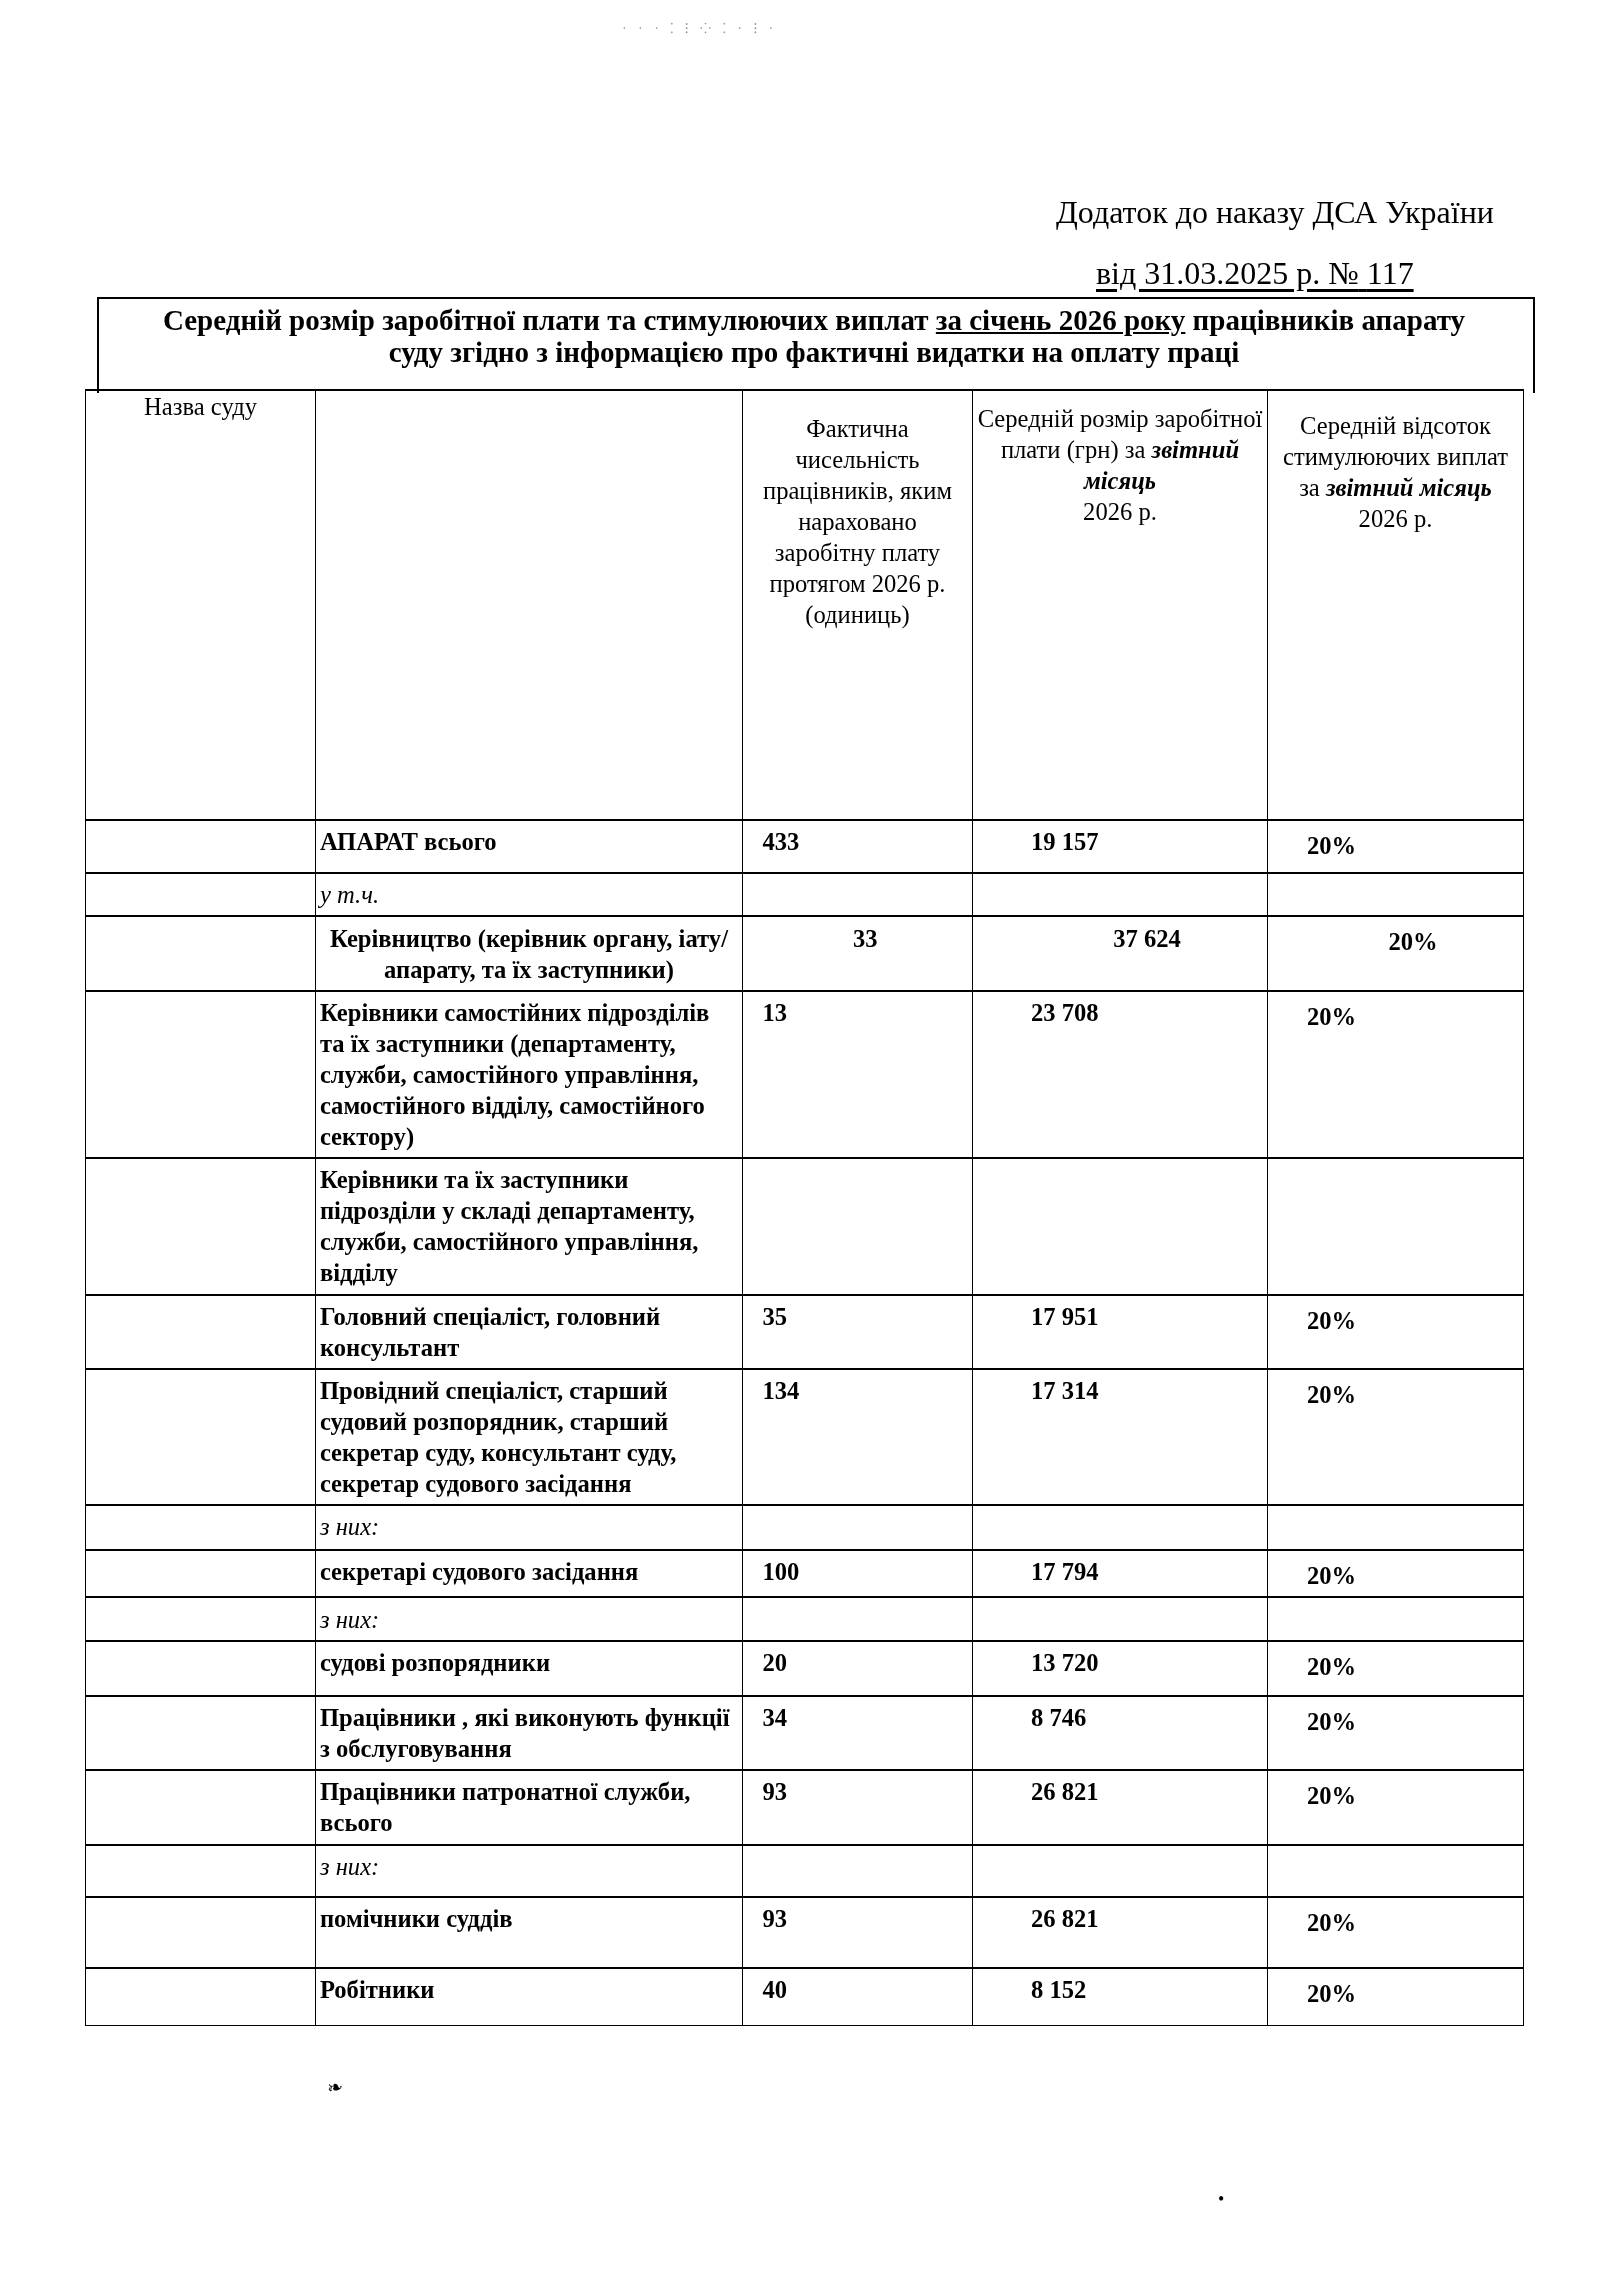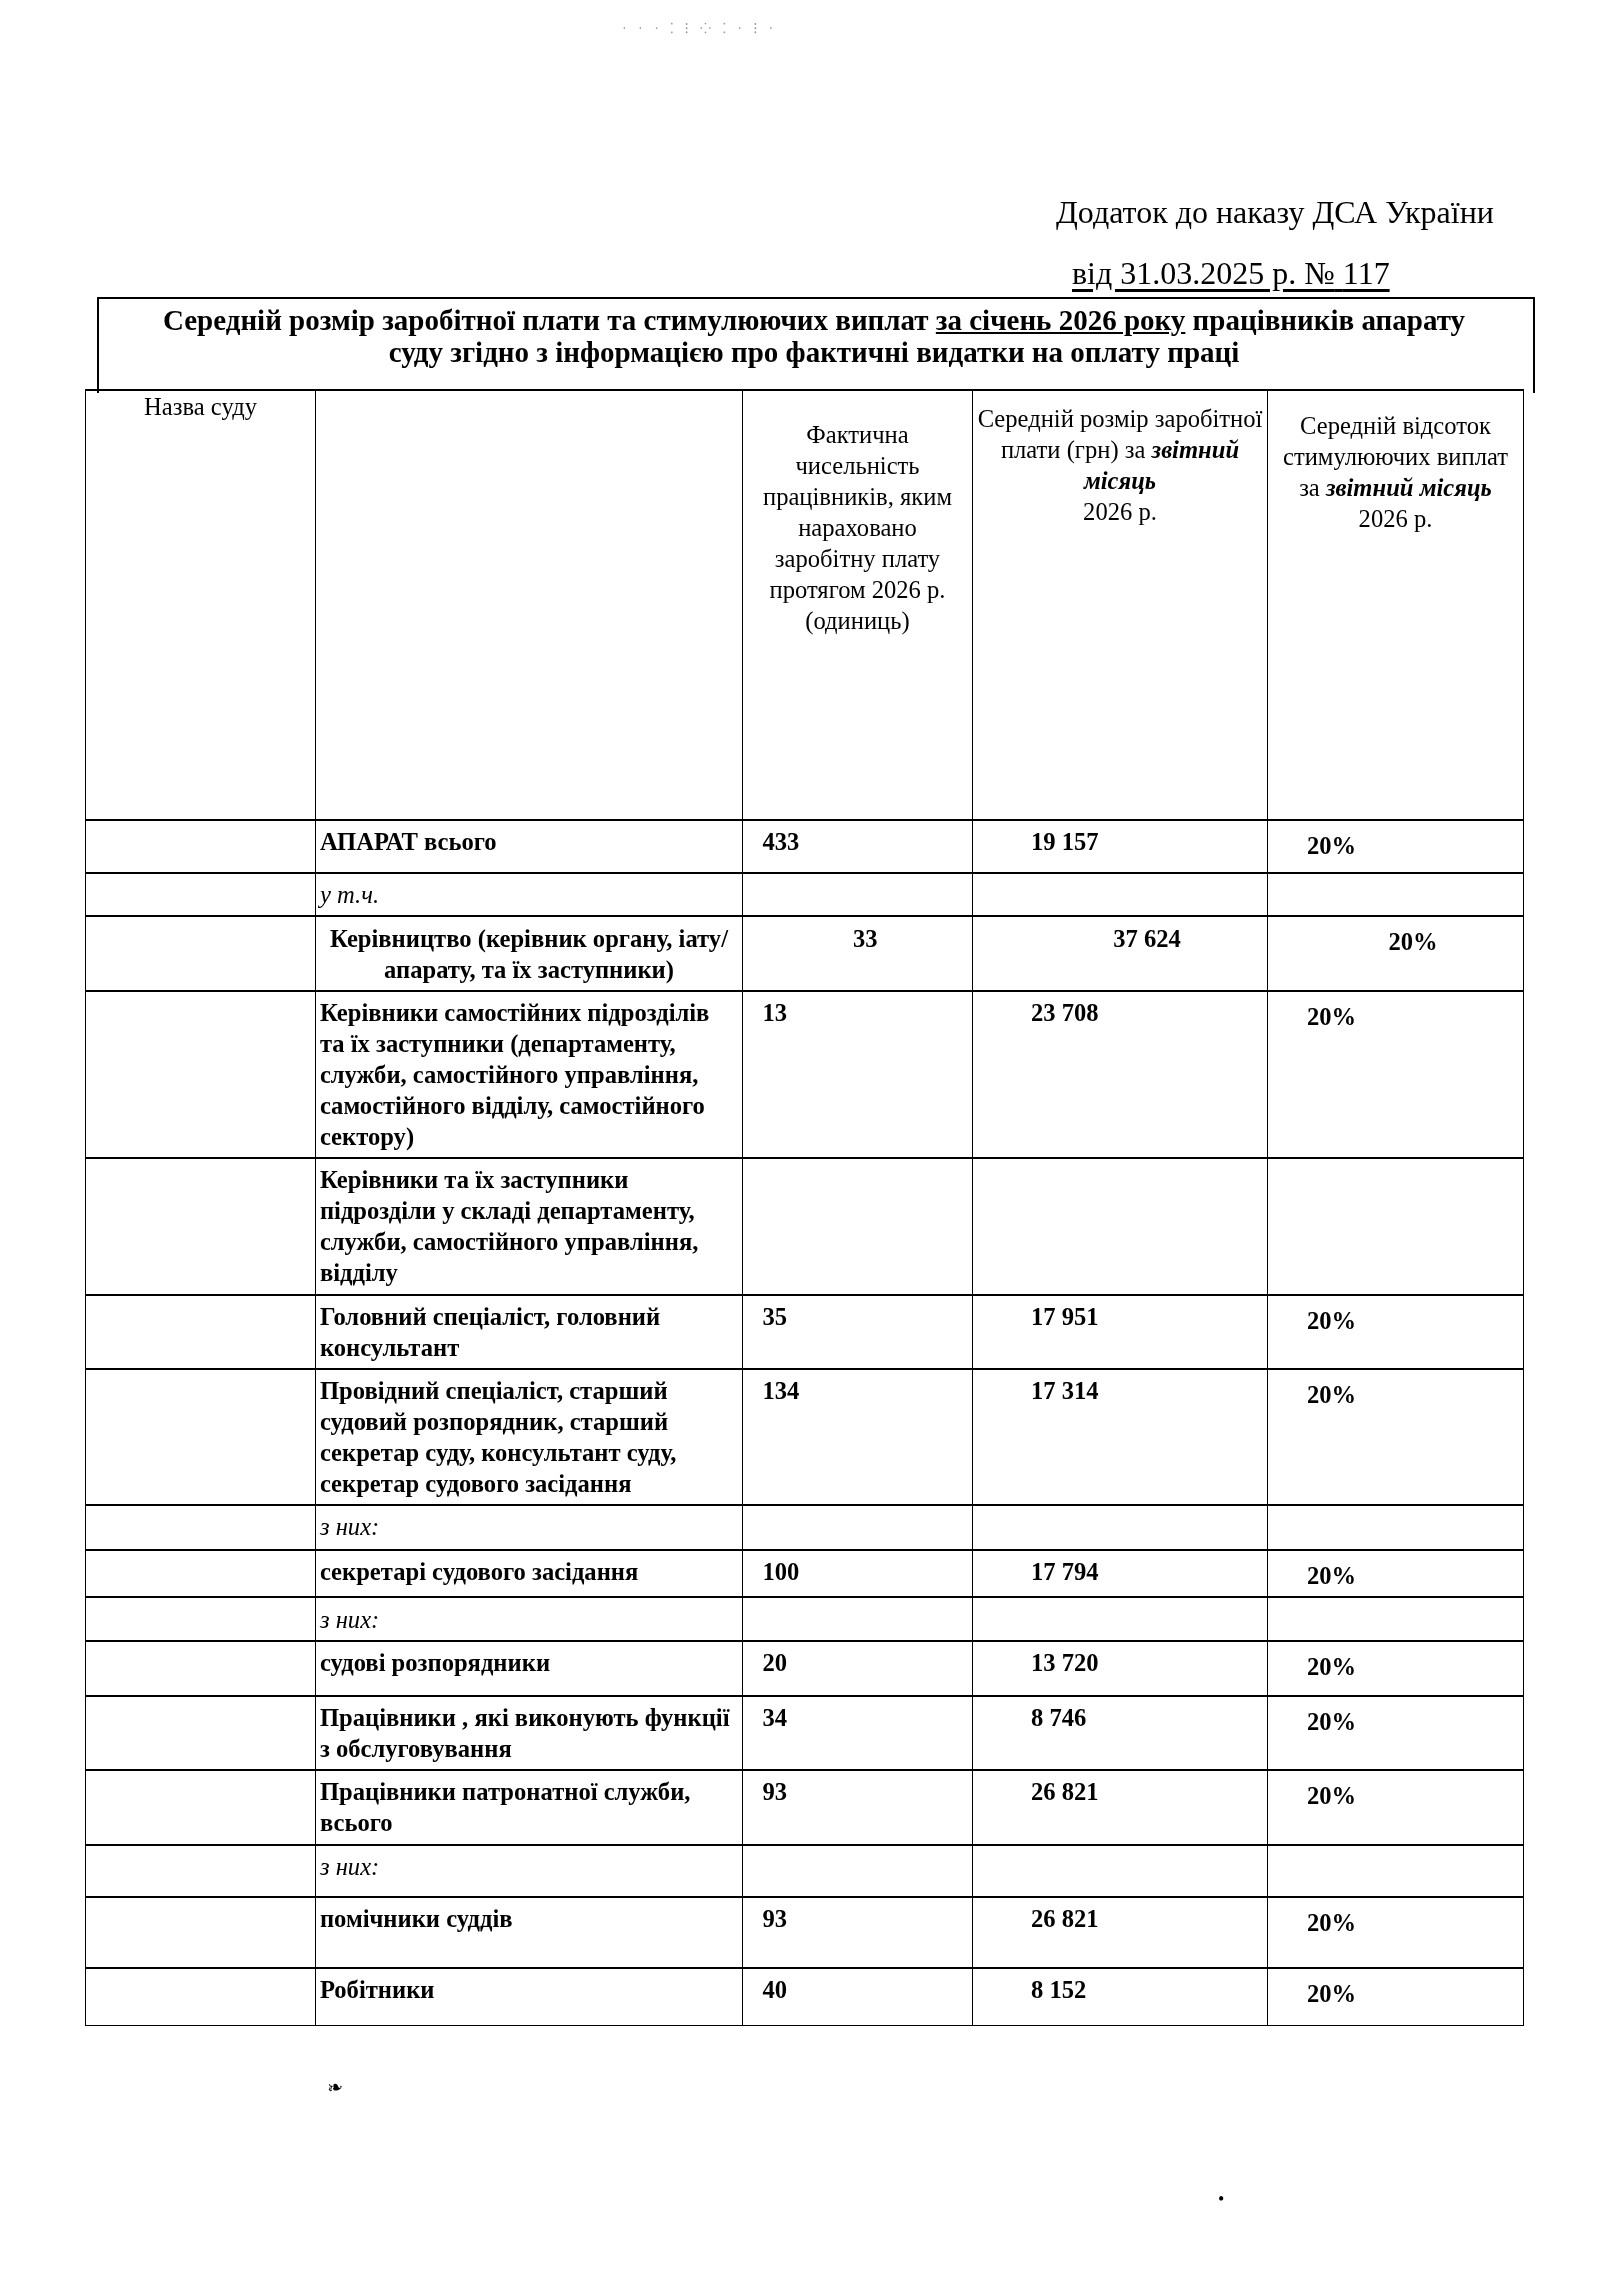--- a/index.html
+++ b/index.html
@@ -2,21 +2,21 @@
 <html style="font-size:10.4px"><head>
 <meta charset="utf-8">
 <style>
   html, body { margin: 0; padding: 0; background: #ffffff; }
   body {
     width: 1617px; height: 2273px; position: relative; overflow: hidden;
     font-family: "Liberation Serif", "DejaVu Serif", serif; color: #000;
   }
   .scan-noise { position: absolute; top: 18px; left: 622px; font-size: 14.2px; color: #9a9a9a; letter-spacing: 3.9px; }
   .annex { position: absolute; left: 1056px; top: 193px; font-size: 32px; line-height: 39px; }
-  .annex-line2 { position: absolute; left: 1072px; top: 254px; font-size: 32px; line-height: 39px; text-decoration: underline; text-underline-offset: 5.2px; }
+  .annex-line2 { position: absolute; left: 1096px; top: 254px; font-size: 32px; line-height: 39px; text-decoration: underline; text-underline-offset: 5.2px; }
 
   .frame { position: absolute; left: 97px; top: 297px; width: 1434px; height: 94px; border: 2.6px solid #000; border-bottom: none; }
   .title {
     position: absolute; left: 97px; top: 304px; width: 1434px; text-align: center;
     font-weight: bold; font-size: 29px; line-height: 32px;
   }
   .title .u { text-decoration: underline; }
 
   table.main {
     position: absolute; left: 85px; top: 389px; width: 1438px;
@@ -66,21 +66,21 @@
       <col class="c1">
       <col class="c2">
       <col class="c3">
       <col class="c4">
       <col class="c5">
     </colgroup>
   <tbody id="tbody">
     <tr class="rowsep" style="height:430px;">
       <td class="hdr" style="padding-top:0;">Назва суду</td>
       <td class="hdr"></td>
-      <td class="hdr" style="padding-top:28px;">Фактична чисельність працівників, яким нараховано заробітну плату протягом 2026   р.(одиниць)</td>
+      <td class="hdr" style="padding-top:22px;">Фактична чисельність працівників, яким нараховано заробітну плату протягом 2026   р.(одиниць)</td>
       <td class="hdr" style="padding-top:11.7px;">
         <span>Середній розмір заробітної плати (грн) за </span>
         <i>звітний місяць</i><br>
         <span>2026     р.</span>
       </td>
       <td class="hdr" style="padding-top:19px;">
         <span>Середній відсоток стимулюючих виплат за </span>
         <i>звітний місяць</i><br>
         <span>2026    р.</span>
       </td>

